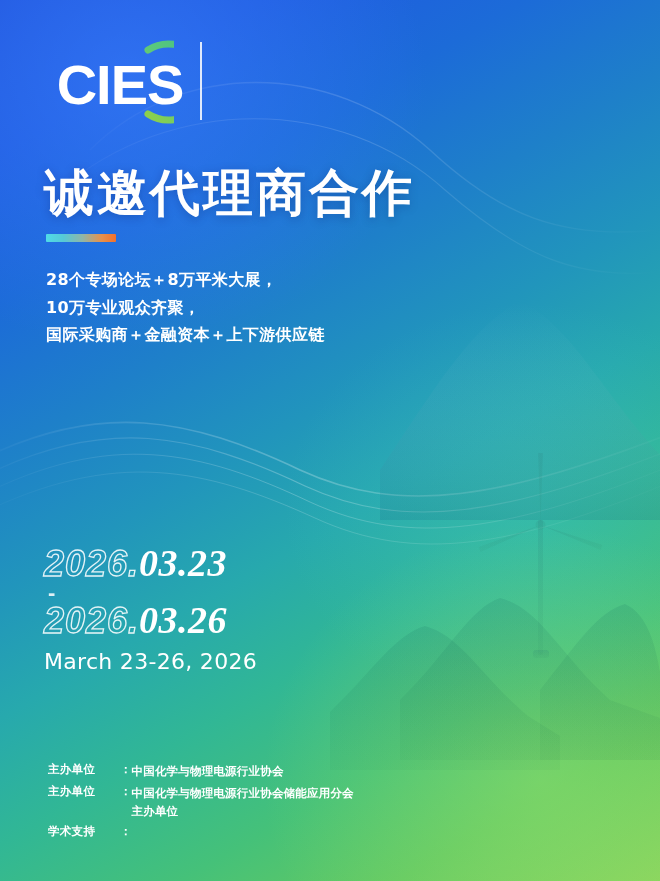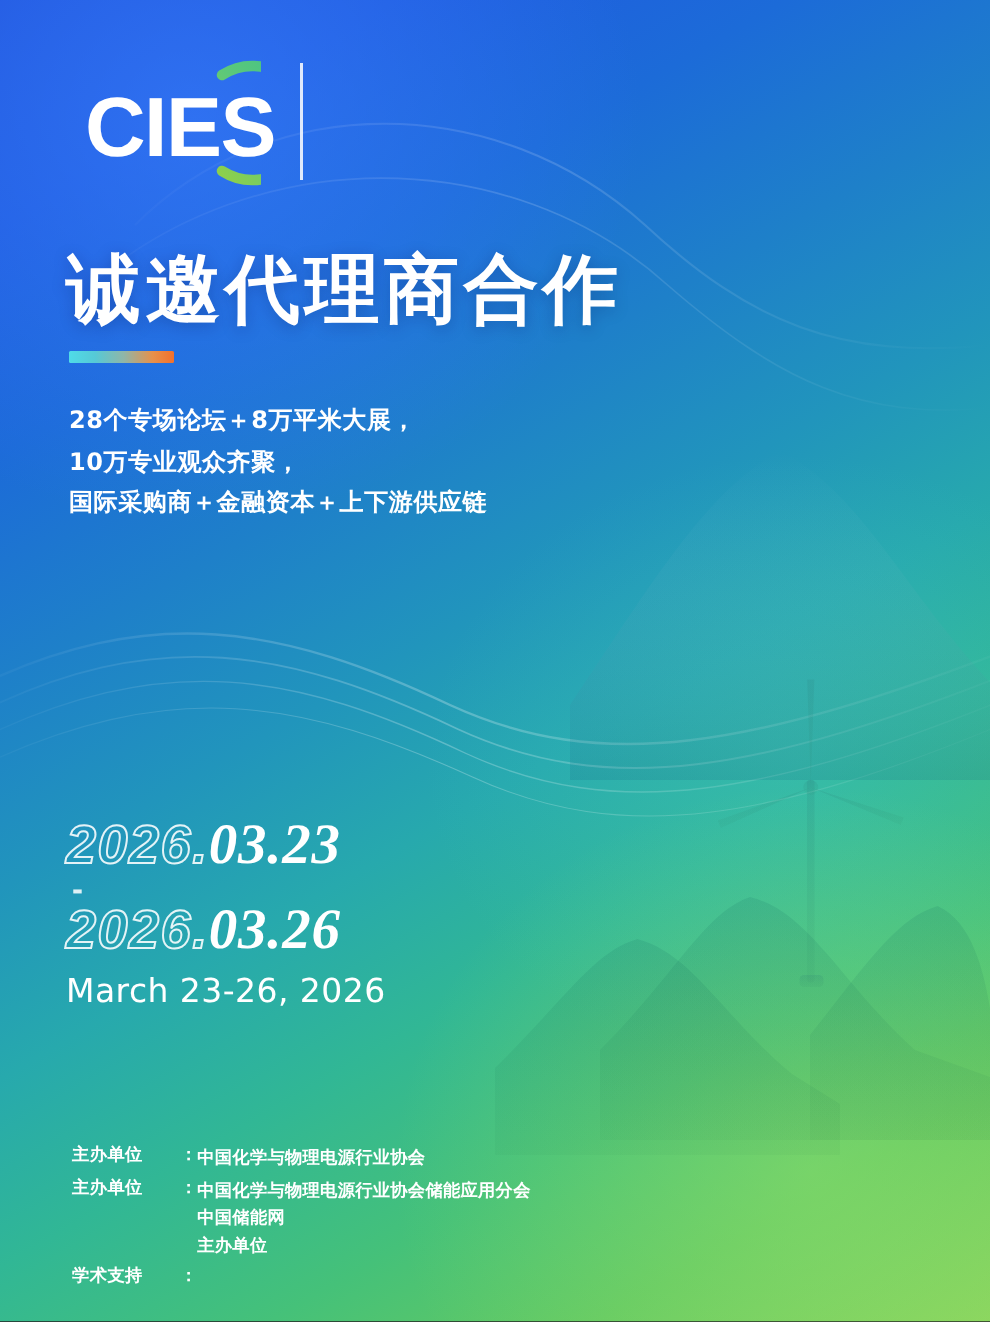--- a/index.html
+++ b/index.html
@@ -329,21 +329,20 @@
       <span class="org-values">
         <div>中国化学与物理电源行业协会</div>
       </span>
     </div>
 
     <div class="org-row">
       <span class="org-label">主办单位</span>
       <span class="org-colon">：</span>
       <span class="org-values">
         <div>中国化学与物理电源行业协会储能应用分会</div>
-        <div>中国储能网</div>
         <div>主办单位</div>
       </span>
     </div>
 
     <div class="org-row">
       <span class="org-label">学术支持</span>
       <span class="org-colon">：</span>
     </div>
 
   </div>

